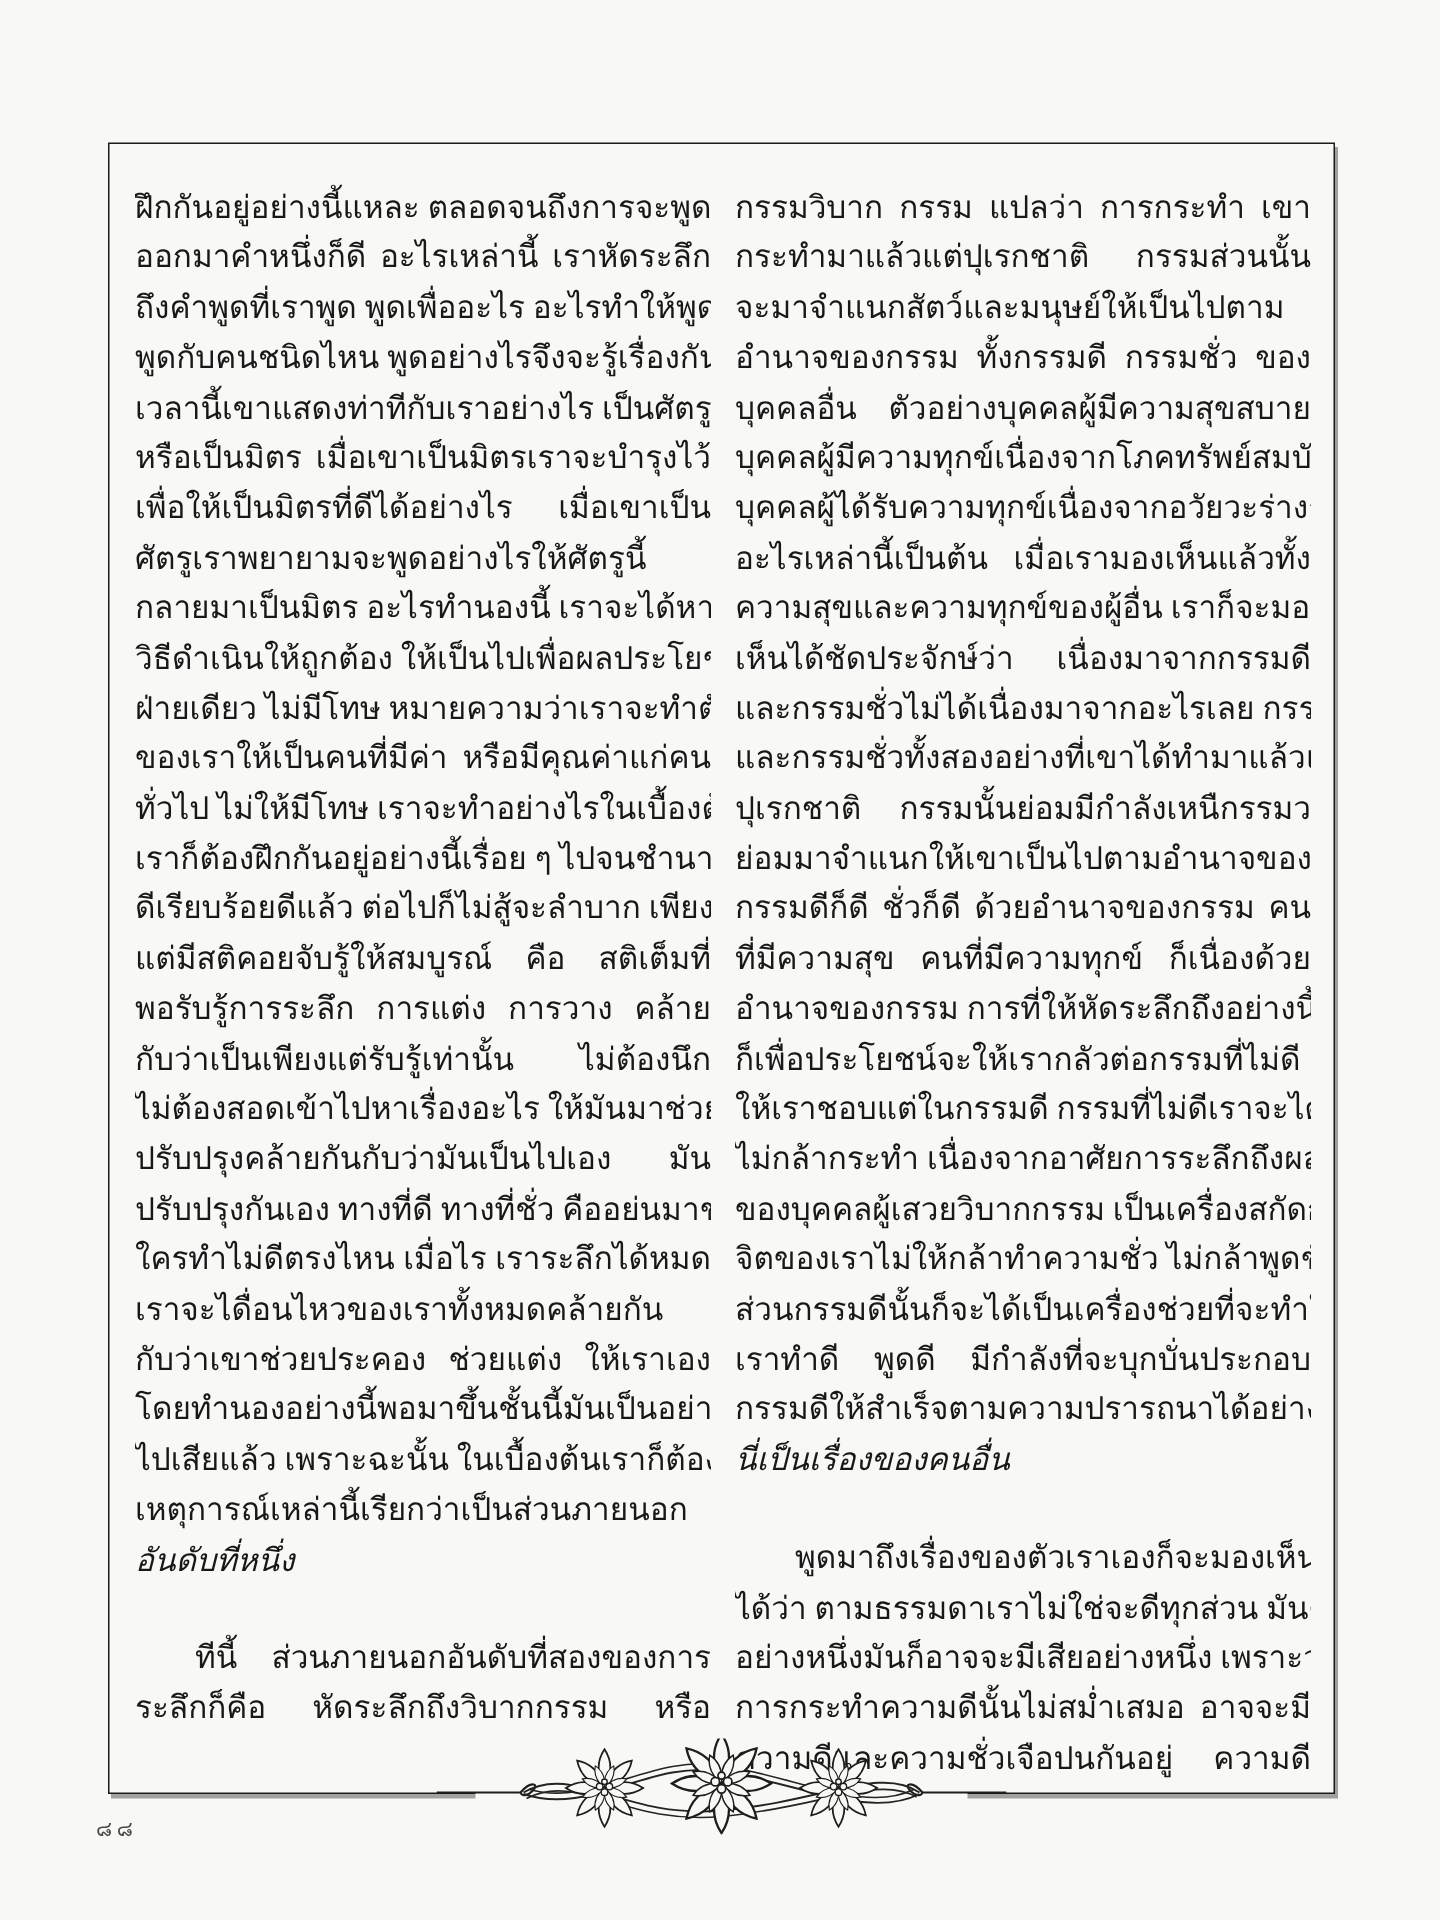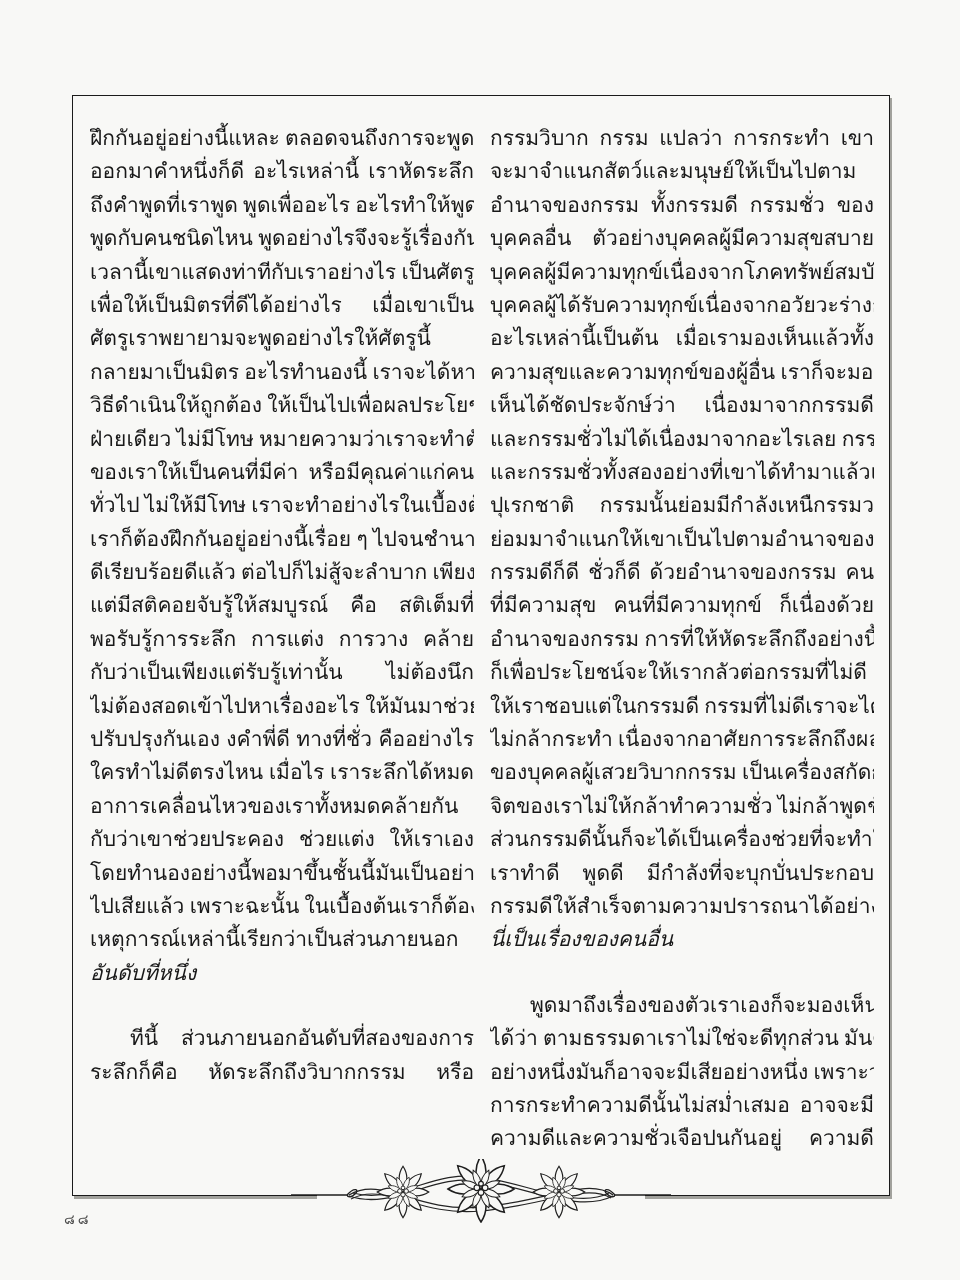--- a/index.html
+++ b/index.html
@@ -70,46 +70,49 @@
 <body>
 
 <div class="page-frame">
   <div class="columns">
     <div class="column">
         <div class="line">ฝึกกันอยู่อย่างนี้แหละ ตลอดจนถึงการจะพูด</div>
         <div class="line">ออกมาคำหนึ่งก็ดี อะไรเหล่านี้ เราหัดระลึก</div>
         <div class="line">ถึงคำพูดที่เราพูด พูดเพื่ออะไร อะไรทำให้พูด</div>
         <div class="line">พูดกับคนชนิดไหน พูดอย่างไรจึงจะรู้เรื่องกัน</div>
         <div class="line">เวลานี้เขาแสดงท่าทีกับเราอย่างไร เป็นศัตรู</div>
+        <div class="line">หรือเป็นมิตร เมื่อเขาเป็นมิตรเราจะบำรุงไว้</div>
         <div class="line">เพื่อให้เป็นมิตรที่ดีได้อย่างไร เมื่อเขาเป็น</div>
         <div class="line">ศัตรูเราพยายามจะพูดอย่างไรให้ศัตรูนี้</div>
         <div class="line">กลายมาเป็นมิตร อะไรทำนองนี้ เราจะได้หา</div>
         <div class="line">วิธีดำเนินให้ถูกต้อง ให้เป็นไปเพื่อผลประโยชน์</div>
         <div class="line">ฝ่ายเดียว ไม่มีโทษ หมายความว่าเราจะทำตัว</div>
         <div class="line">ของเราให้เป็นคนที่มีค่า หรือมีคุณค่าแก่คน</div>
         <div class="line">ทั่วไป ไม่ให้มีโทษ เราจะทำอย่างไรในเบื้องต้น</div>
         <div class="line">เราก็ต้องฝึกกันอยู่อย่างนี้เรื่อย ๆ ไปจนชำนาญ</div>
         <div class="line">ดีเรียบร้อยดีแล้ว ต่อไปก็ไม่สู้จะลำบาก เพียง</div>
         <div class="line">แต่มีสติคอยจับรู้ให้สมบูรณ์ คือ สติเต็มที่</div>
         <div class="line">พอรับรู้การระลึก การแต่ง การวาง คล้าย</div>
         <div class="line">กับว่าเป็นเพียงแต่รับรู้เท่านั้น ไม่ต้องนึก</div>
         <div class="line">ไม่ต้องสอดเข้าไปหาเรื่องอะไร ให้มันมาช่วย</div>
-        <div class="line">ปรับปรุงกันเอง งคำพี่ดี ทางที่ชั่ว คืออย่างไร</div>
+        <div class="line">ปรับปรุงคล้ายกันกับว่ามันเป็นไปเอง มัน</div>
+        <div class="line">ปรับปรุงกันเอง ทางที่ดี ทางที่ชั่ว คืออย่นมาช</div>
         <div class="line">ใครทำไม่ดีตรงไหน เมื่อไร เราระลึกได้หมด</div>
-        <div class="line">อาการเคลื่อนไหวของเราทั้งหมดคล้ายกัน</div>
+        <div class="line">เราจะไดื่อนไหวของเราทั้งหมดคล้ายกัน</div>
         <div class="line">กับว่าเขาช่วยประคอง ช่วยแต่ง ให้เราเอง</div>
         <div class="line">โดยทำนองอย่างนี้พอมาขึ้นชั้นนี้มันเป็นอย่างนี้</div>
         <div class="line">ไปเสียแล้ว เพราะฉะนั้น ในเบื้องต้นเราก็ต้อง</div>
         <div class="line">เหตุการณ์เหล่านี้เรียกว่าเป็นส่วนภายนอก</div>
         <div class="line end">อันดับที่หนึ่ง</div>
         <div class="line indent">ทีนี้ ส่วนภายนอกอันดับที่สองของการ</div>
         <div class="line">ระลึกก็คือ หัดระลึกถึงวิบากกรรม หรือ</div>
       </div>
     <div class="column">
         <div class="line">กรรมวิบาก กรรม แปลว่า การกระทำ เขา</div>
+        <div class="line">กระทำมาแล้วแต่ปุเรกชาติ กรรมส่วนนั้น</div>
         <div class="line">จะมาจำแนกสัตว์และมนุษย์ให้เป็นไปตาม</div>
         <div class="line">อำนาจของกรรม ทั้งกรรมดี กรรมชั่ว ของ</div>
         <div class="line">บุคคลอื่น ตัวอย่างบุคคลผู้มีความสุขสบาย</div>
         <div class="line">บุคคลผู้มีความทุกข์เนื่องจากโภคทรัพย์สมบัติ</div>
         <div class="line">บุคคลผู้ได้รับความทุกข์เนื่องจากอวัยวะร่างกาย</div>
         <div class="line">อะไรเหล่านี้เป็นต้น เมื่อเรามองเห็นแล้วทั้ง</div>
         <div class="line">ความสุขและความทุกข์ของผู้อื่น เราก็จะมอง</div>
         <div class="line">เห็นได้ชัดประจักษ์ว่า เนื่องมาจากกรรมดี</div>
         <div class="line">และกรรมชั่วไม่ได้เนื่องมาจากอะไรเลย กรรมดี</div>
         <div class="line">และกรรมชั่วทั้งสองอย่างที่เขาได้ทำมาแล้วแต่</div>

